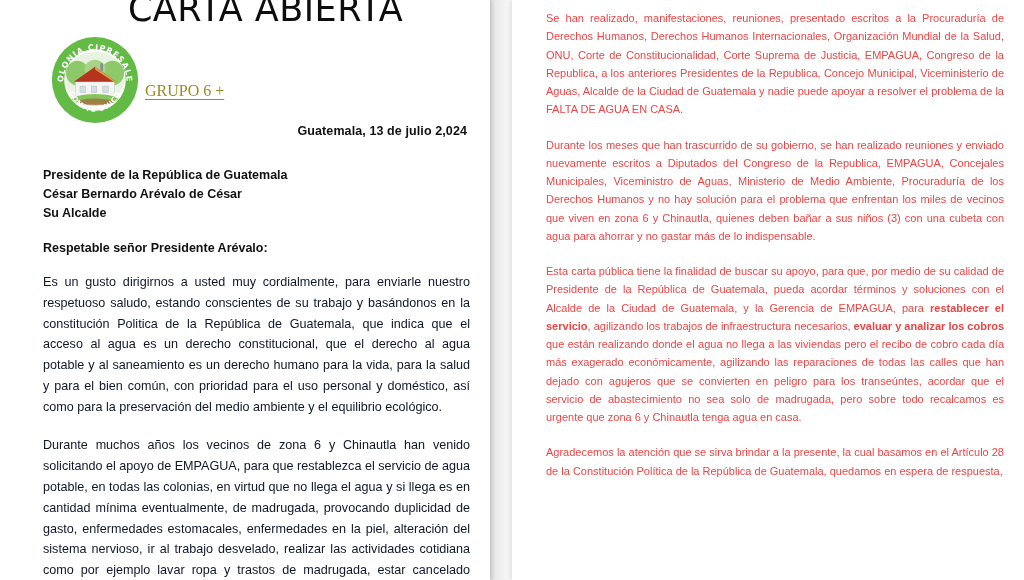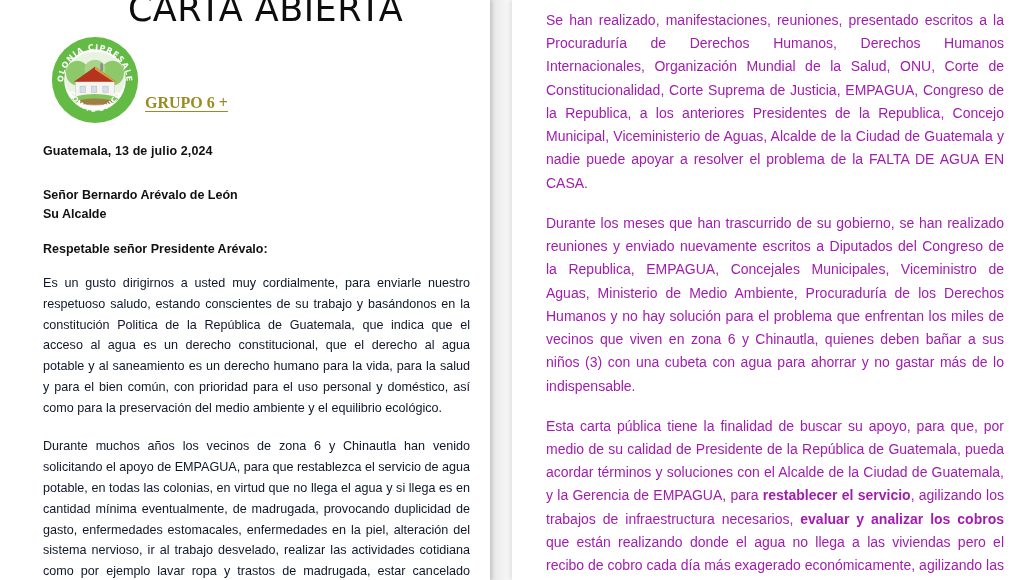--- a/index.html
+++ b/index.html
@@ -75,35 +75,35 @@
     width: 88px;
     height: 88px;
     flex: 0 0 88px;
     margin-left: 8px;
   }
   .logo svg { display: block; width: 88px; height: 88px; }
 
   .grupo {
     font-family: "Liberation Serif", serif;
     font-size: 16px;
-    font-weight: 700;
+    font-weight: 400;
     color: #9a8b22;
     text-decoration: underline;
     text-underline-offset: 3px;
     margin-left: 6px;
-    margin-bottom: 12px;
+    margin-bottom: 24px;
     white-space: nowrap;
   }
 
   .date-line {
-    text-align: left;
+    text-align: right;
     font-size: 12.5px;
     font-weight: bold;
     color: #111111;
-    margin-top: 20px;
+    margin-top: 0;
     padding-right: 3px;
     letter-spacing: 0.1px;
   }
 
   
   .addr {
     margin-top: 28px;
     font-size: 12.5px;
     font-weight: bold;
     color: #111111;
@@ -122,23 +122,23 @@
     margin-top: 17px;
     font-size: 12.6px;
     line-height: 1.66;
     color: #0f172a;
     text-align: justify;
   }
 
   .para-r {
     margin-top: 0;
     margin-bottom: 17px;
-    font-size: 14px;
+    font-size: 11px;
     line-height: 1.66;
-    color: #a21caf;
+    color: #ef4444;
     text-align: justify;
   }
 
   .r-top { padding-top: 9px; }
 </style>
 </head>
 <body>
 
 <div class="viewer">
 
@@ -174,21 +174,22 @@
               <textPath href="#arcBot" startOffset="50%" text-anchor="middle">COMITE UNICO</textPath>
             </text>
           </svg>
         </div>
         <div class="grupo">GRUPO 6 +</div>
       </div>
 
       <div class="date-line">Guatemala, 13 de julio 2,024</div>
 
       <div class="addr">
-        <div>Señor Bernardo Arévalo de León</div>
+        <div>Presidente de la República de Guatemala</div>
+        <div>César Bernardo Arévalo de César</div>
         <div>Su Alcalde</div>
       </div>
 
       <div class="salutation">Respetable señor Presidente Arévalo:</div>
 
       <div class="para">Es un gusto dirigirnos a usted muy cordialmente, para enviarle nuestro respetuoso saludo, estando conscientes de su trabajo y basándonos en la constitución Politica de la República de Guatemala, que indica que el acceso al agua es un derecho constitucional,  que el derecho al agua potable y al  saneamiento es un derecho humano para la vida, para la salud y para el bien común,  con prioridad para el uso personal y doméstico, así como para la preservación del medio ambiente y el equilibrio ecológico.</div>
       <div class="para">Durante muchos años los vecinos de zona 6 y Chinautla han  venido solicitando el apoyo de EMPAGUA, para que restablezca el servicio de agua potable, en todas las colonias, en virtud que no llega el agua y si llega es en cantidad mínima eventualmente, de madrugada, provocando duplicidad de gasto, enfermedades estomacales, enfermedades en la piel, alteración del sistema nervioso, ir al trabajo desvelado, realizar las actividades cotidiana como por ejemplo lavar ropa y trastos de madrugada, estar cancelado recibos por un servicio de abastecimiento de agua que nunca llego, buscando soluciones  por medio de compras de agua en pipas que cada día se incrementa el valor afectando drásticamente los ingresos de cada vecino.</div>
 
     </div>
   </div>

